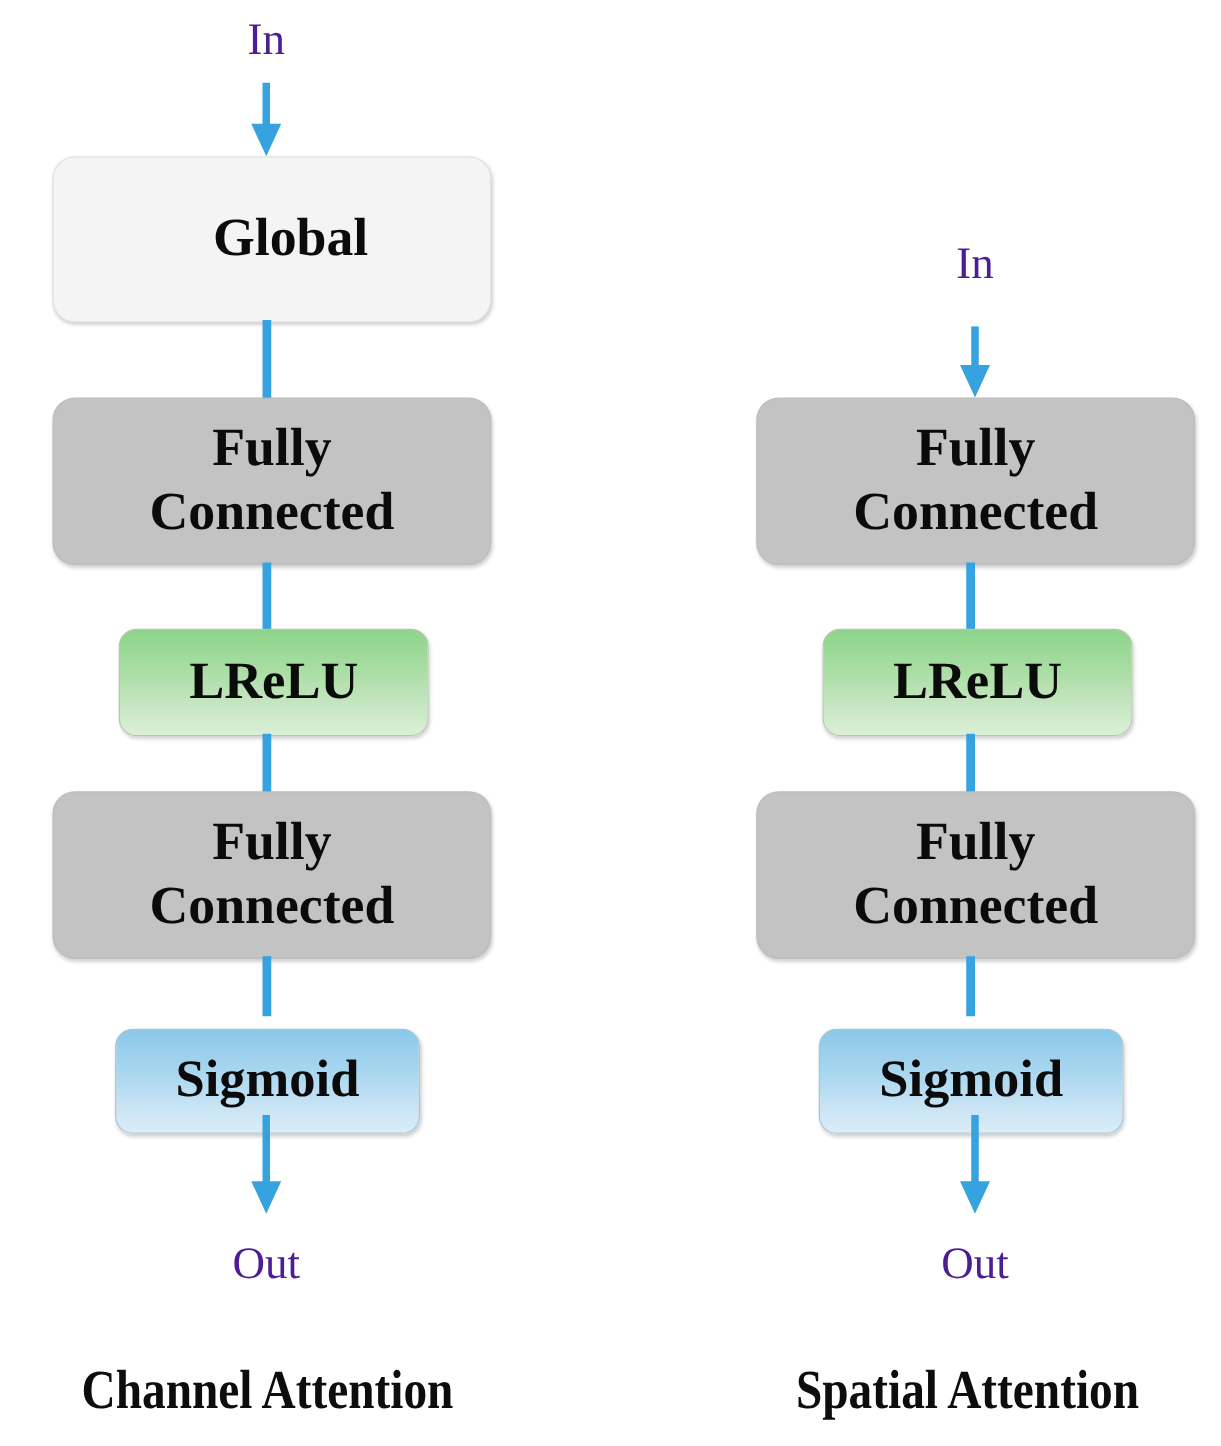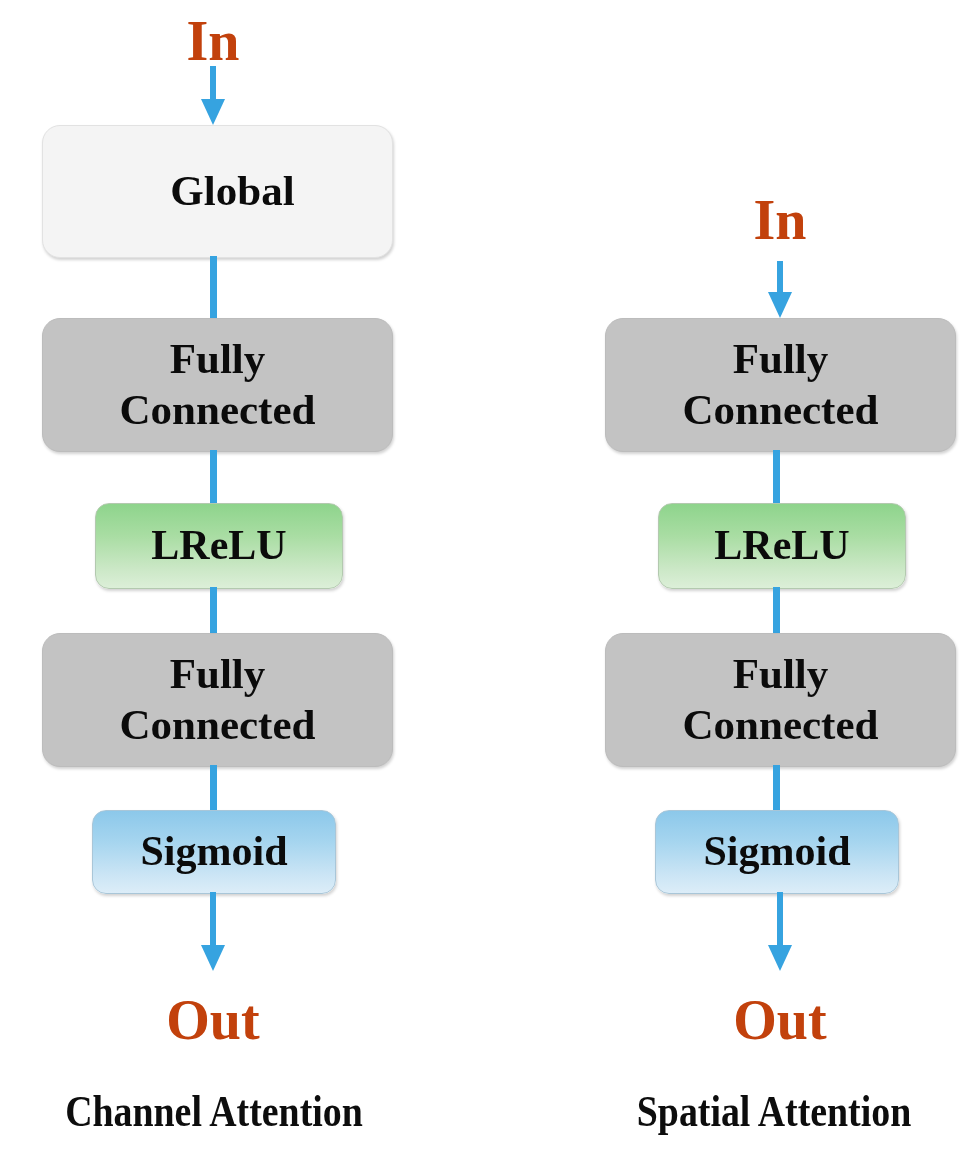--- a/index.html
+++ b/index.html
@@ -15,24 +15,24 @@
     width: 977px;
     height: 1157px;
     background: #ffffff;
     overflow: hidden;
   }
 
   
   .io-label {
     position: absolute;
     font-family: "Liberation Serif", "DejaVu Serif", serif;
-    font-weight: bold;
-    font-size: 56px;
+    font-weight: normal;
+    font-size: 36px;
     line-height: 1;
-    color: #c2410c;
+    color: #4c1d95;
     text-align: center;
     white-space: nowrap;
   }
   .caption {
     position: absolute;
     font-family: "Liberation Serif", "DejaVu Serif", serif;
     font-weight: bold;
     font-size: 44px;
     line-height: 1;
     color: #0d0d0d;
@@ -81,20 +81,21 @@
     background: linear-gradient(to bottom, #8ed48c 0%, #a9dda3 38%, #cce8c7 78%, #dcefd8 100%);
     font-size: 42px;
     border-color: #b3c9af;
     border-radius: 14px;
   }
   .node-act-blue {
     background: linear-gradient(to bottom, #8cc8ea 0%, #a6d5ef 38%, #cbe5f5 78%, #dcedf8 100%);
     font-size: 42px;
     border-color: #a9c6d8;
     border-radius: 14px;
+    margin-top: 13px;
   }
   .conn-line {
     position: absolute;
     width: 7px;
     background: #36a3e0;
   }
   .arrow-wrap {
     position: absolute;
   }
   .arrow-wrap svg { display: block; }

